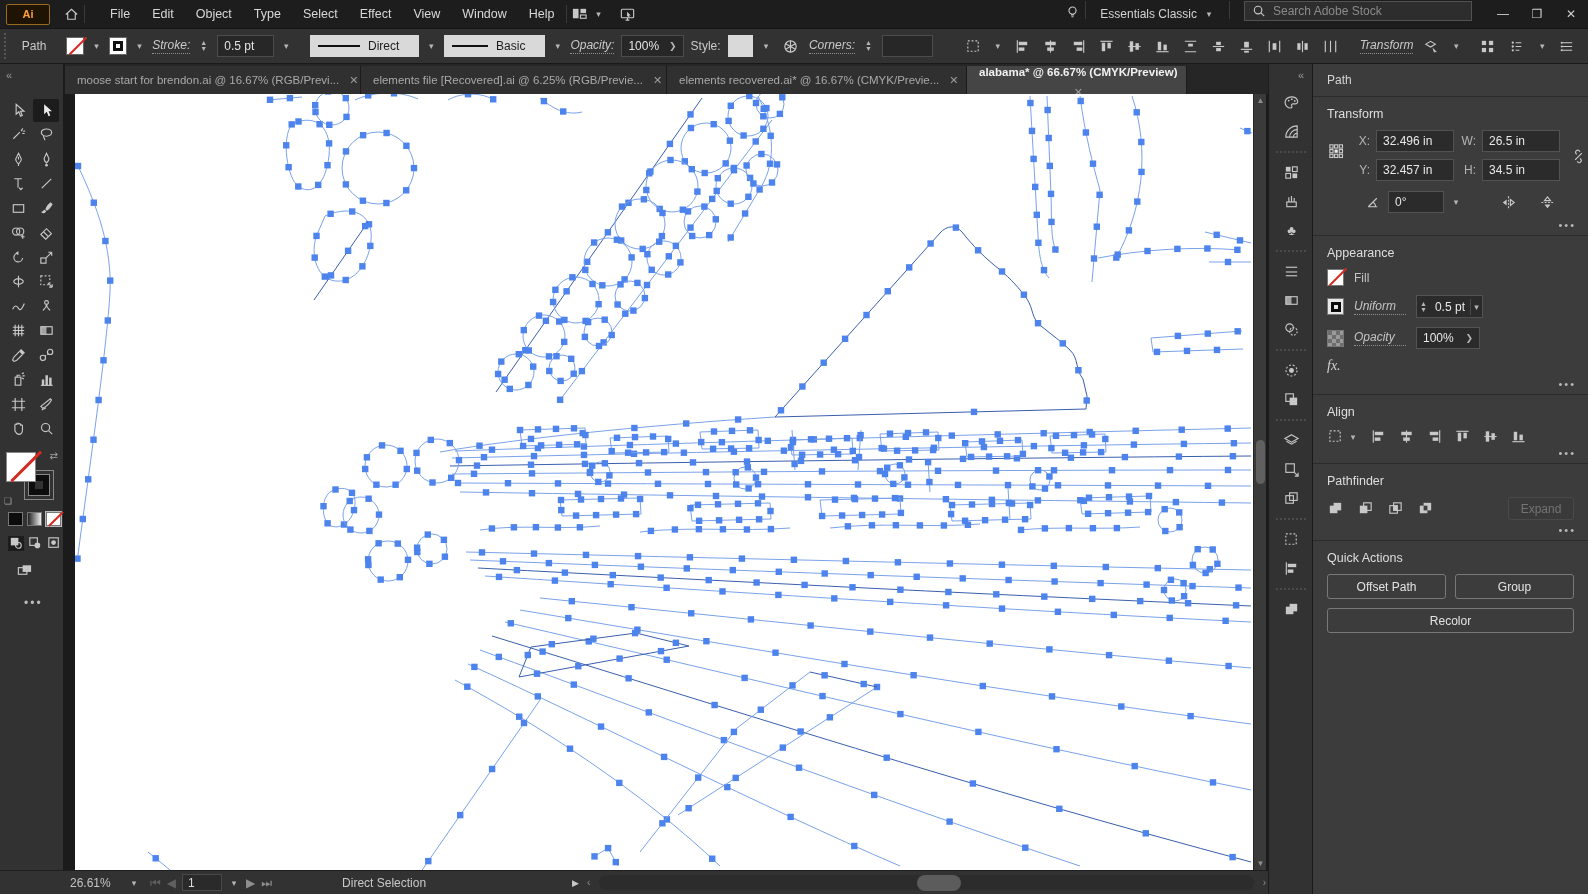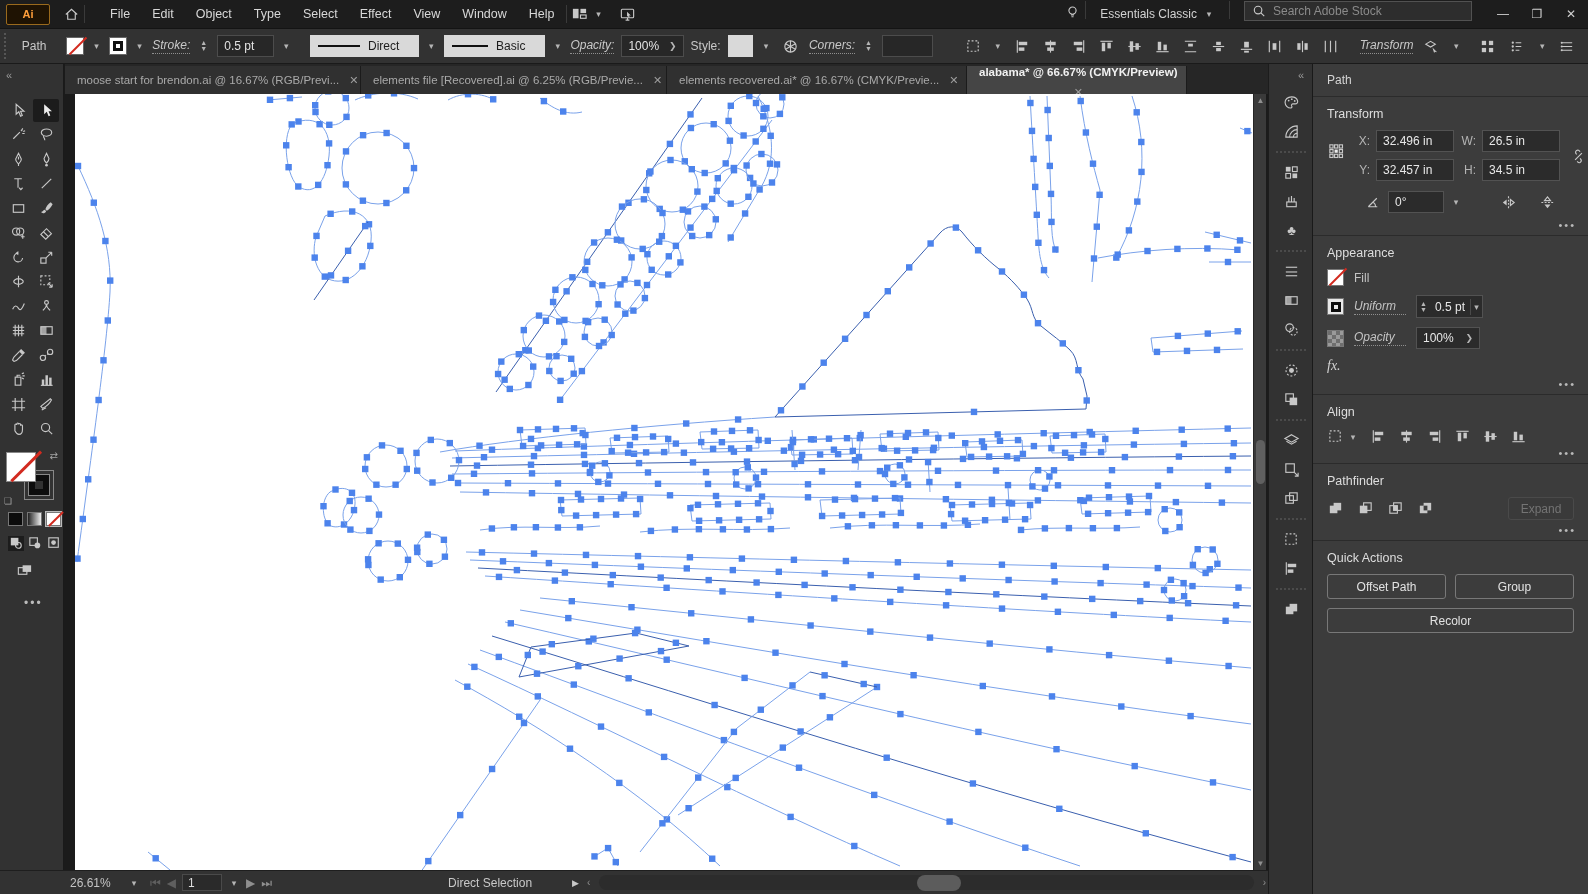--- a/index.html
+++ b/index.html
@@ -83,21 +83,21 @@
   .vsb .ar { position:absolute; left:0; width:13px; height:13px; color:#909090; font-size:8px; text-align:center; line-height:13px;}
   .vsb .thumb { position:absolute; left:2px; top:346px; width:9px; height:44px; background:#606060; border-radius:5px; }
 
   
   .statusbar { position:absolute; left:0; top:870px; width:1268px; height:24px; background:#323232; border-top:1px solid #1e1e1e;
     display:flex; align-items:center; color:#c4c4c4; }
   .sb-zoom { margin-left:70px; width:58px; }
   .sb-nav { display:flex; align-items:center; gap:6px; color:#8f8f8f; margin-left:10px; }
   .sb-nav .dim { color:#5f5f5f; }
   .sb-field { background:#2a2a2a; border:1px solid #4a4a4a; height:17px; min-width:40px; padding:0 5px; display:flex; align-items:center; color:#ddd;}
-  .sb-tool { margin-left:70px; width:190px; text-align:right; color:#c9c9c9; }
+  .sb-tool { margin-left:70px; width:190px; text-align:left; color:#c9c9c9; }
   .sb-fly { color:#c9c9c9; font-size:9px; margin-left:40px; }
   .hscroll { flex:1; height:100%; display:flex; align-items:center; margin:0 2px 0 8px; position:relative; }
   .hscroll .tr { position:absolute; left:12px; right:12px; top:4px; bottom:4px; background:#2c2c2c; border-radius:8px;}
   .hscroll .th { position:absolute; left:330px; top:4px; width:44px; height:16px; background:#5c5c5c; border-radius:8px; }
   .hscroll .e { color:#8f8f8f; font-size:10px; z-index:2; }
   .hscroll .e.r { margin-left:auto; }
 
   
   .dock-right { position:absolute; left:1268px; top:64px; width:44px; height:830px; background:#323232; border-left:1px solid #1c1c1c; }
   .dock-right .collapse2 { position:absolute; top:5px; right:8px; color:#9b9b9b; font-size:11px; }

